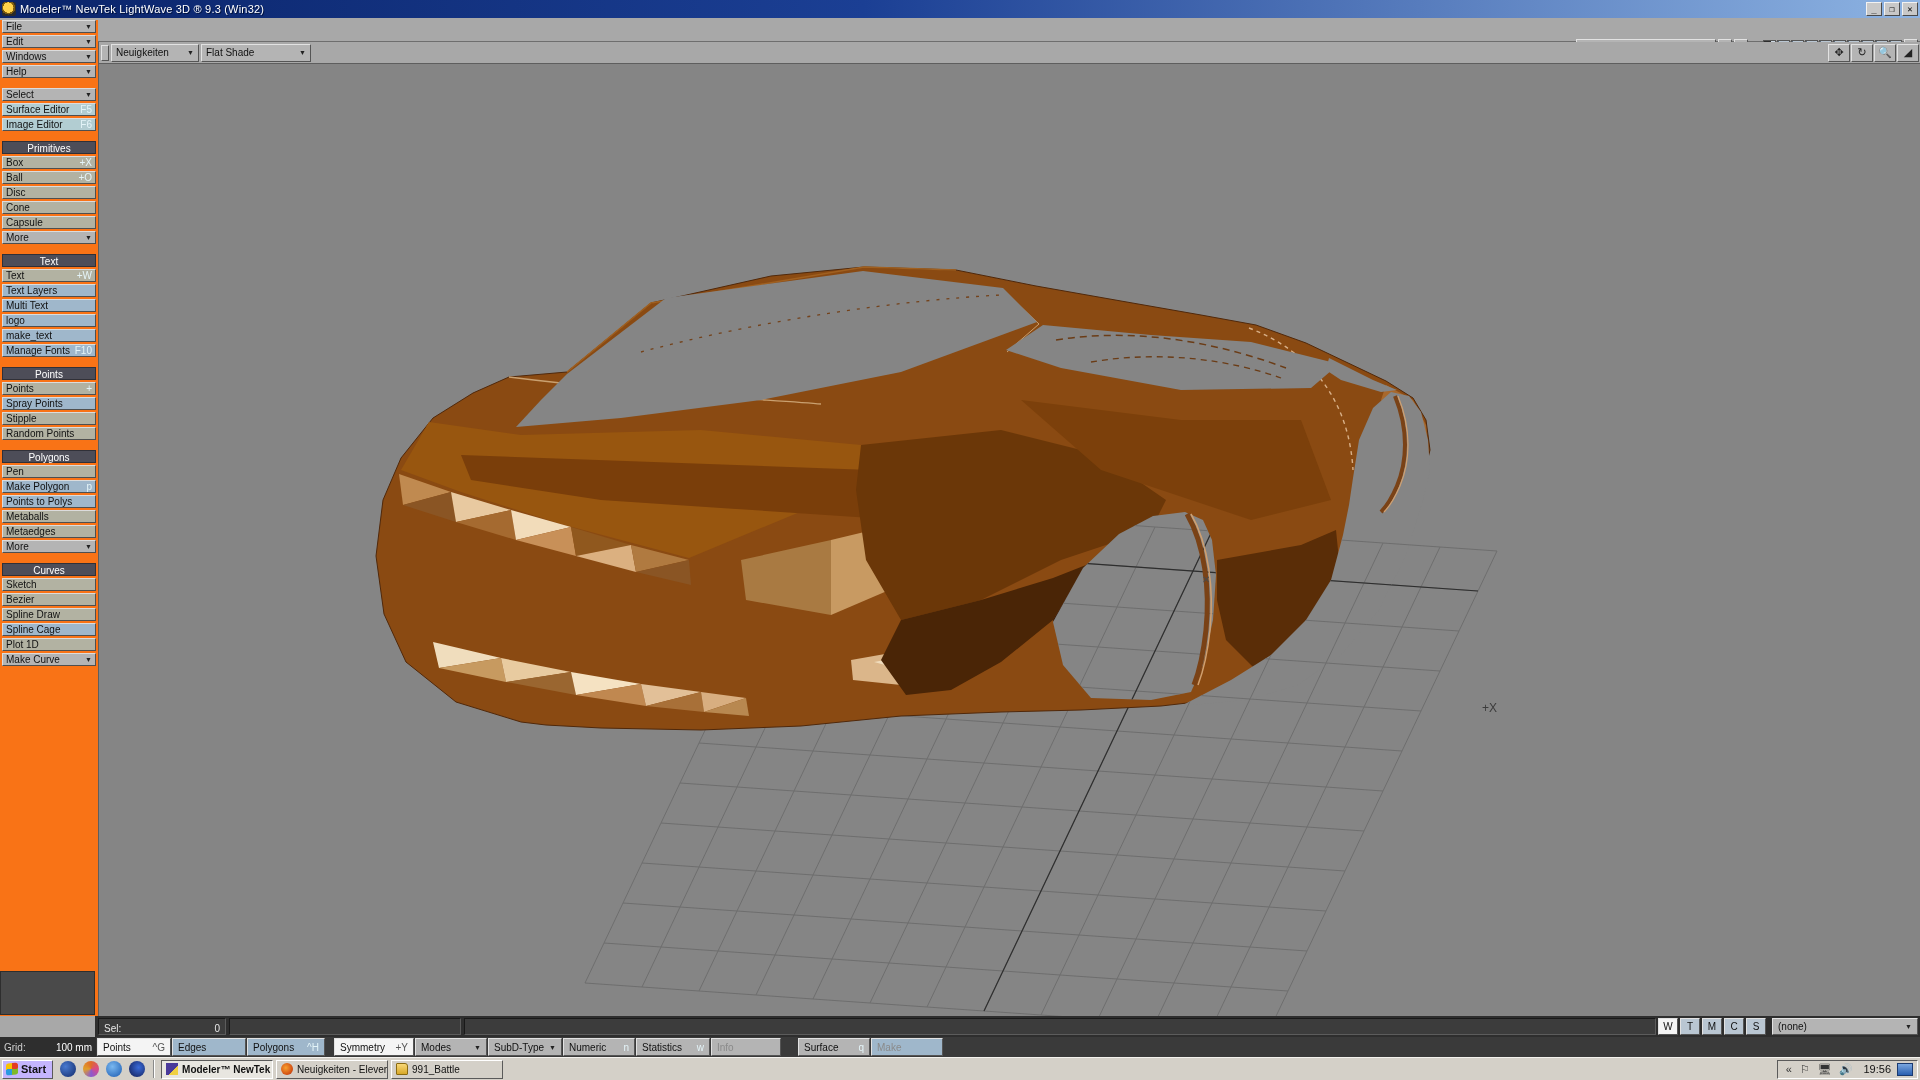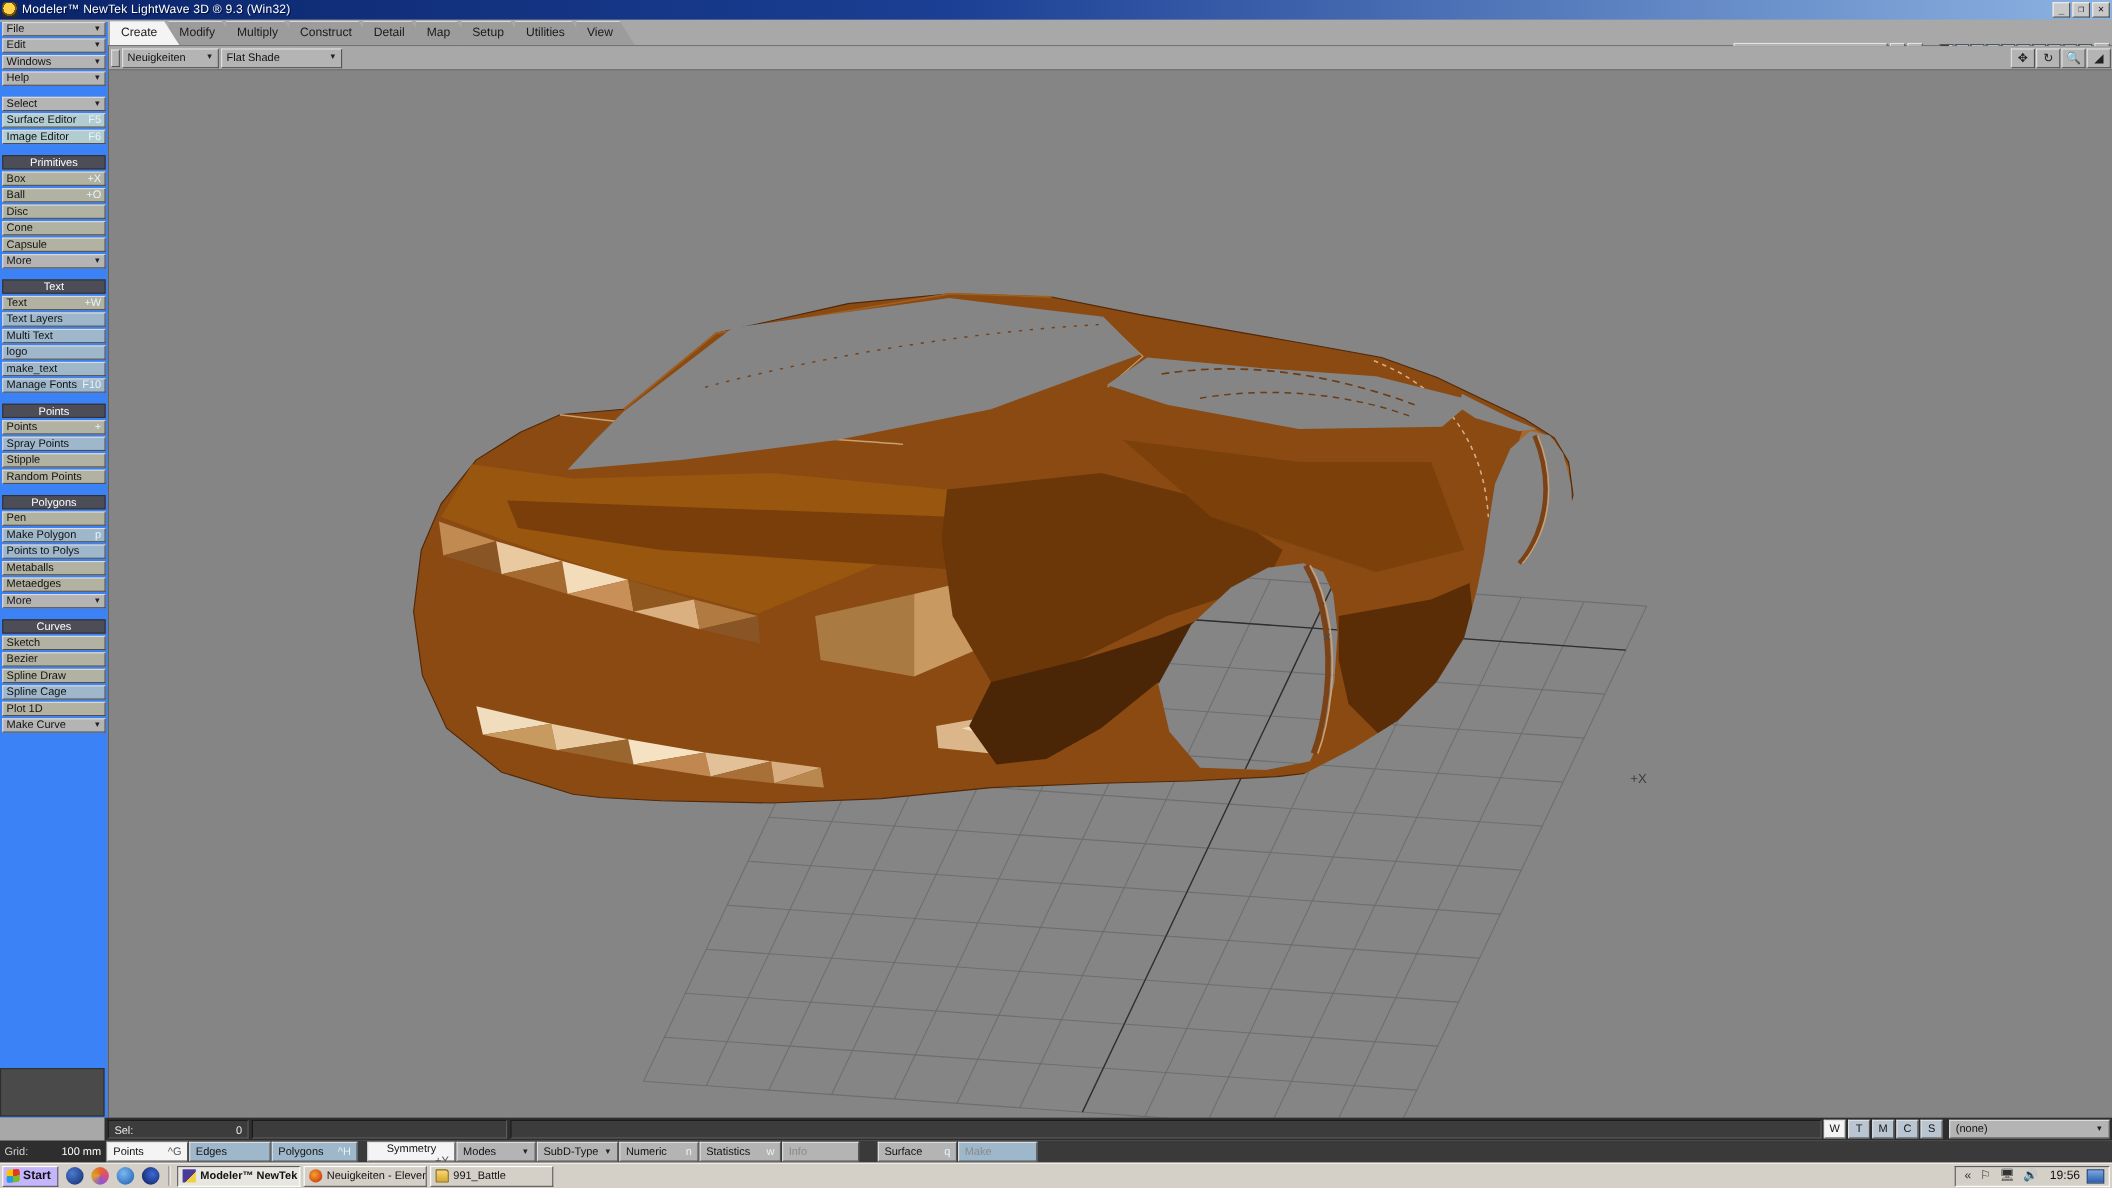--- a/index.html
+++ b/index.html
@@ -43,21 +43,21 @@
   .laybox { width:13px; height:17px; margin-left:1px; border:1px solid #555;
     background:
       linear-gradient(to top right, transparent calc(50% - 1px), #5a6a7a calc(50% - 1px) calc(50% + 0.5px), transparent calc(50% + 0.5px)),
       #b9c6d2; }
   .laybox.sel { background:
       linear-gradient(135deg, #2e2e2e 0 30%, transparent 30%),
       linear-gradient(to top right, transparent calc(50% - 1px), #5a6a7a calc(50% - 1px) calc(50% + 0.5px), transparent calc(50% + 0.5px)),
       #cdd8e2; }
 
   
-  #sidebar { left:0; top:20px; width:98px; height:996px; background:#3b82f6; }
+  #sidebar { left:0; top:20px; width:98px; height:996px; background:#f97316; }
   .sbtn { width:94px; height:13px; margin:0 2px 2px 2px; padding:0 3px; font-size:10px;
     position:relative; display:flex; align-items:center; line-height:11px;
     border:1px solid; border-color:#dcdcdc #4f4f4f #4f4f4f #dcdcdc; }
   .short { position:absolute; right:3px; color:#e4f4f8; font-size:10px; }
   .t-gray { background:#b4b4b4; } .t-tan { background:#b2b2a2; } .t-blue { background:#9fb7cb; }
   .t-teal { background:#b2cdd2; }
   .ghdr { width:94px; height:13px; margin:0 2px 2px 2px; background:#4d4d58; color:#fff;
     font-size:10px; text-align:center; line-height:13px; border:1px solid #303038; }
   .sgap { height:8px; }
   #sidebar-footer { left:0; top:971px; width:95px; height:44px; background:#4a4a4a;
@@ -125,31 +125,20 @@
   <div id="app-icon"></div>
   <div id="title-text">Modeler™ NewTek LightWave 3D ® 9.3 (Win32)</div>
   <div id="win-controls">
     <div class="wbtn">_</div>
     <div class="wbtn">❐</div>
     <div class="wbtn">✕</div>
   </div>
 </div>
 
 <div class="abs" id="menurow">
-  <div id="tabs">
-    <div class="tab active">Create</div>
-    <div class="tab">Modify</div>
-    <div class="tab">Multiply</div>
-    <div class="tab">Construct</div>
-    <div class="tab">Detail</div>
-    <div class="tab">Map</div>
-    <div class="tab">Setup</div>
-    <div class="tab">Utilities</div>
-    <div class="tab">View</div>
-  </div>
   <div id="layerbar">
     <div class="b3" id="body-select">
       <span>body *</span>
       <span class="arrow">▼</span>
     </div>
     <div class="b3 navb" style="color:#7c96a8;">❮</div>
     <div class="b3 navb">❯</div>
     <div id="layer-num">1</div>
     <div class="laybox sel"></div>
     <div class="laybox"></div>
@@ -446,21 +435,21 @@
       <span class="short">^G</span>
     </div>
   <div class="b3 bbtn b-blue" style="width:74px;">
       <span>Edges</span>
     </div>
   <div class="b3 bbtn b-blue" style="width:78px;">
       <span>Polygons</span>
       <span class="short">^H</span>
     </div>
   <div class="bgap"></div>
-  <div class="b3 bbtn b-white" style="width:80px;flex-direction:column;">
+  <div class="b3 bbtn b-white" style="width:80px;">
       <span>Symmetry</span>
       <span class="short">+Y</span>
     </div>
   <div class="b3 bbtn b-gray" style="width:72px;">
       <span>Modes</span>
       <span class="arrow">▼</span>
     </div>
   <div class="b3 bbtn b-gray" style="width:74px;">
       <span>SubD-Type</span>
       <span class="arrow">▼</span>

